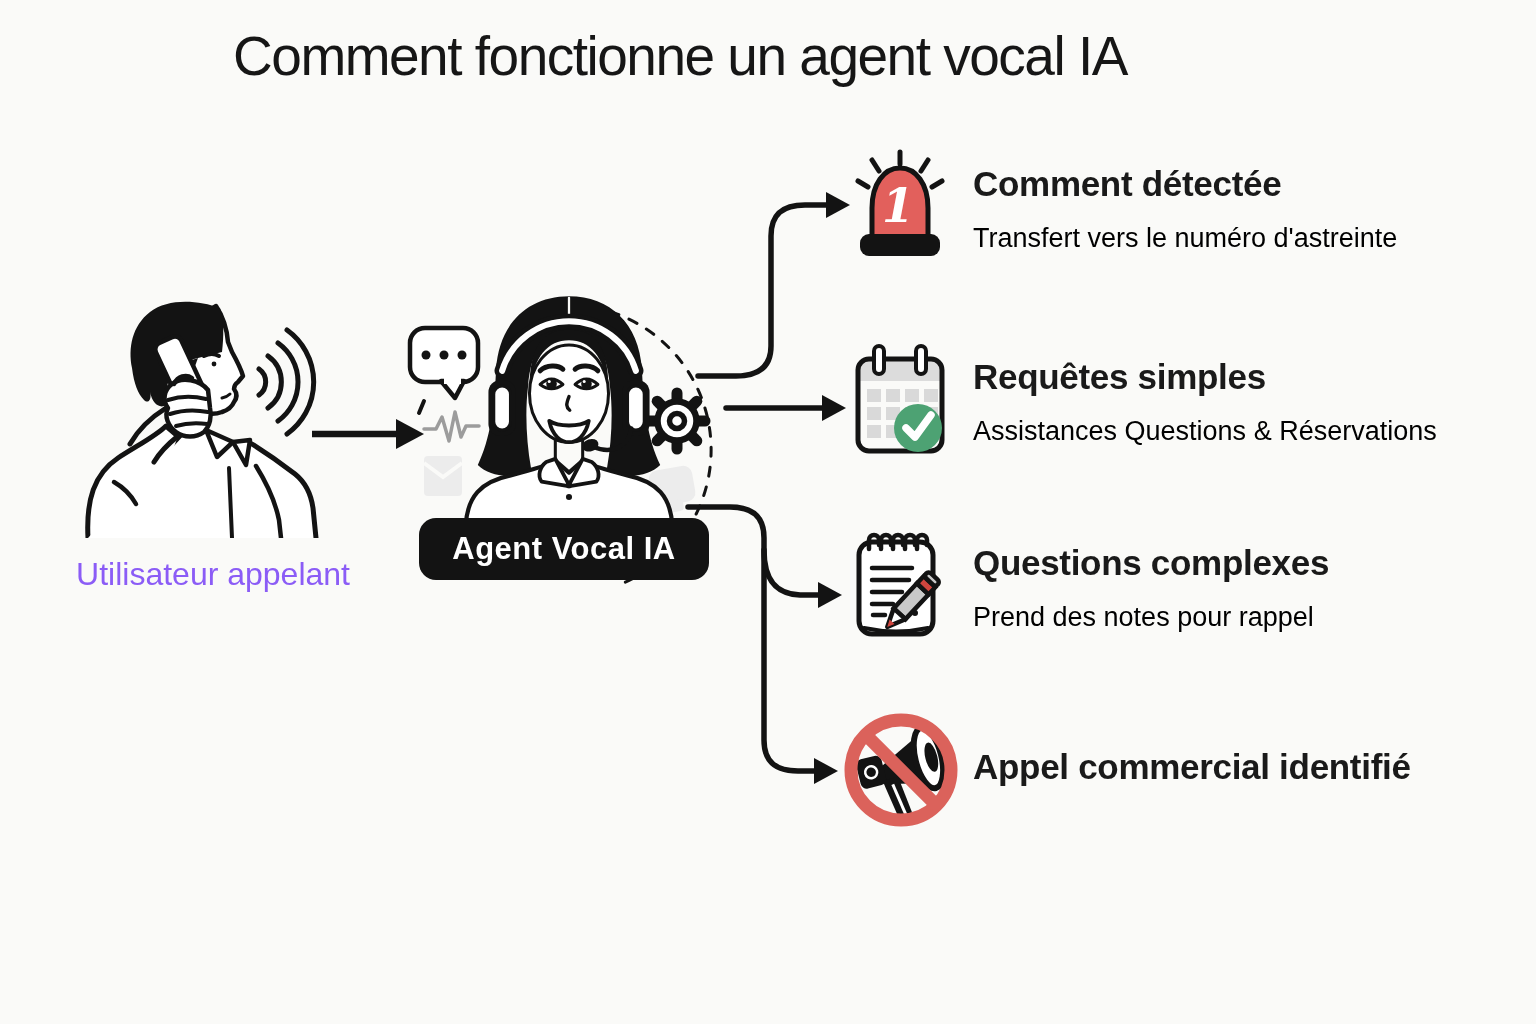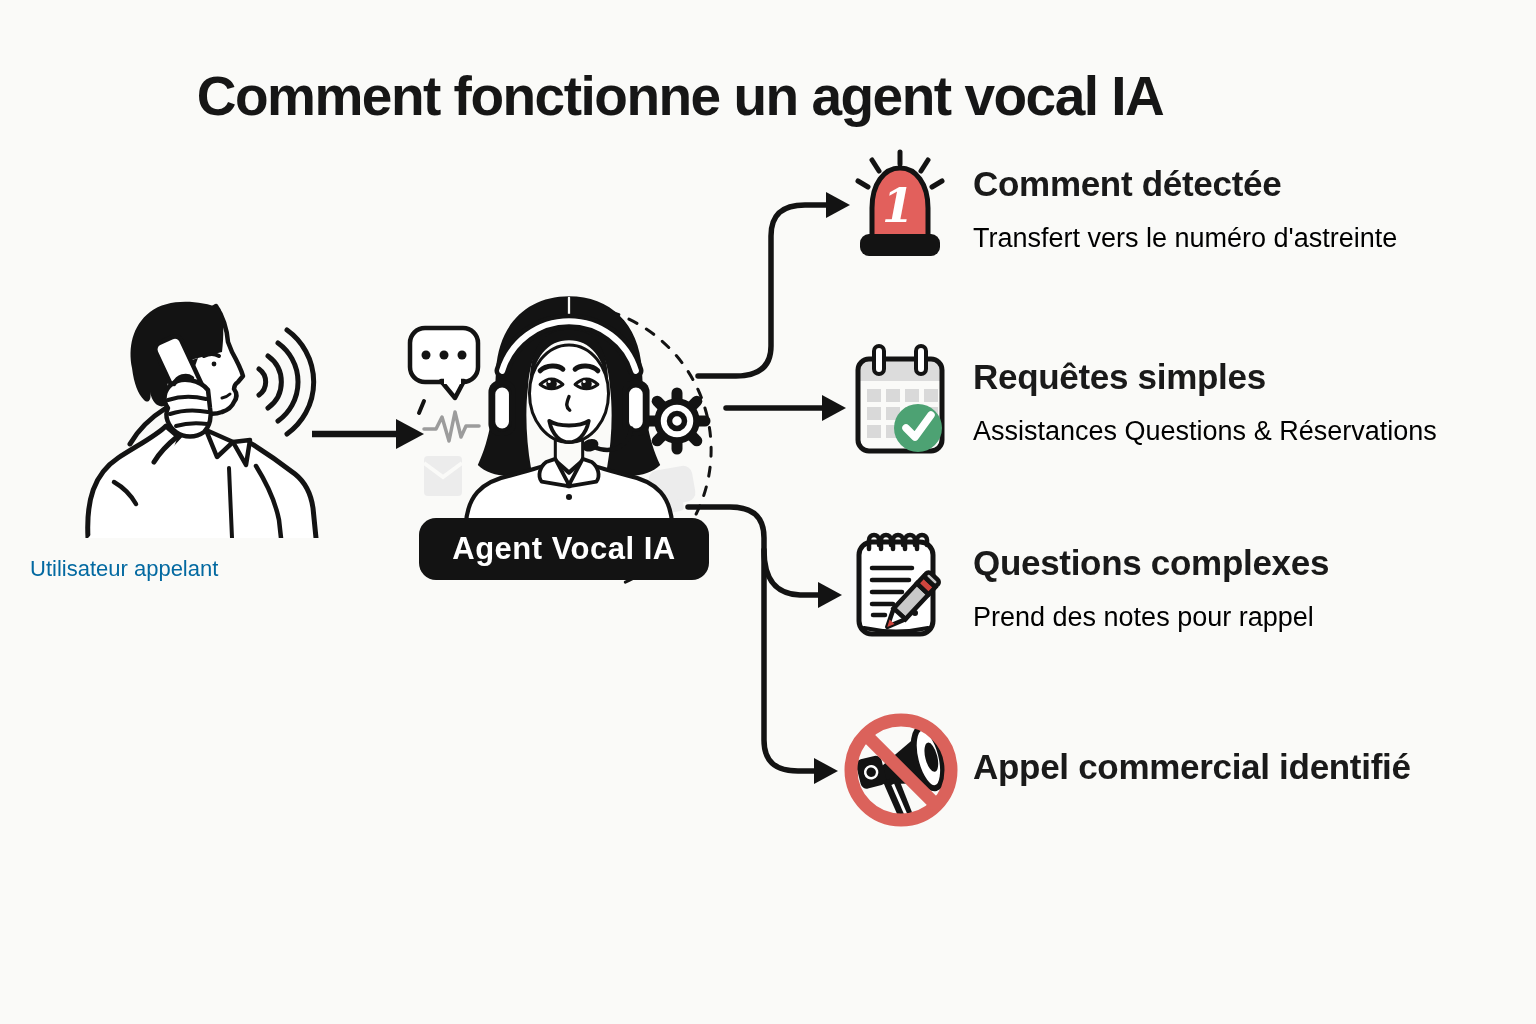--- a/index.html
+++ b/index.html
@@ -1,23 +1,23 @@
 <!DOCTYPE html>
 <html><head>
 <meta charset="utf-8">
 <style>
   html,body{margin:0;padding:0;}
   body{width:1536px;height:1024px;overflow:hidden;
        font-family:"Liberation Sans", sans-serif;}
   .canvas{position:absolute;inset:0;width:1536px;height:1024px;background:#FAFAF8;}
   .abs{position:absolute;}
   .page-title{left:140px;top:24px;width:1080px;text-align:center;
-      font-size:55px;font-weight:700;letter-spacing:-1.5px;color:#161616;white-space:nowrap;margin-top:40px;}
-  .caller-label{left:30px;top:556px;width:320px;text-align:left;
-      font-size:22px;color:#0369a1;white-space:nowrap;}
+      font-size:55px;font-weight:400;letter-spacing:-1.5px;color:#161616;white-space:nowrap;}
+  .caller-label{left:30px;top:556px;width:320px;text-align:right;
+      font-size:32px;color:#8b5cf6;white-space:nowrap;}
   .agent-badge{left:419px;top:518px;width:290px;height:62px;background:#131313;
       border-radius:17px;display:flex;align-items:center;justify-content:center;}
   .agent-badge span{color:#ffffff;font-size:31px;font-weight:bold;letter-spacing:.5px;white-space:nowrap;}
   .outcome{position:absolute;left:843px;width:620px;height:130px;}
   .outcome .txt{position:absolute;left:130px;width:480px;}
   .outcome .o-title{display:block;font-size:35px;font-weight:bold;color:#1a1a1a;
       line-height:42px;letter-spacing:-0.3px;white-space:nowrap;}
   .outcome .o-sub{display:block;font-size:27px;color:#000000;line-height:34px;
       margin-top:16px;white-space:nowrap;}
   svg{display:block;}

